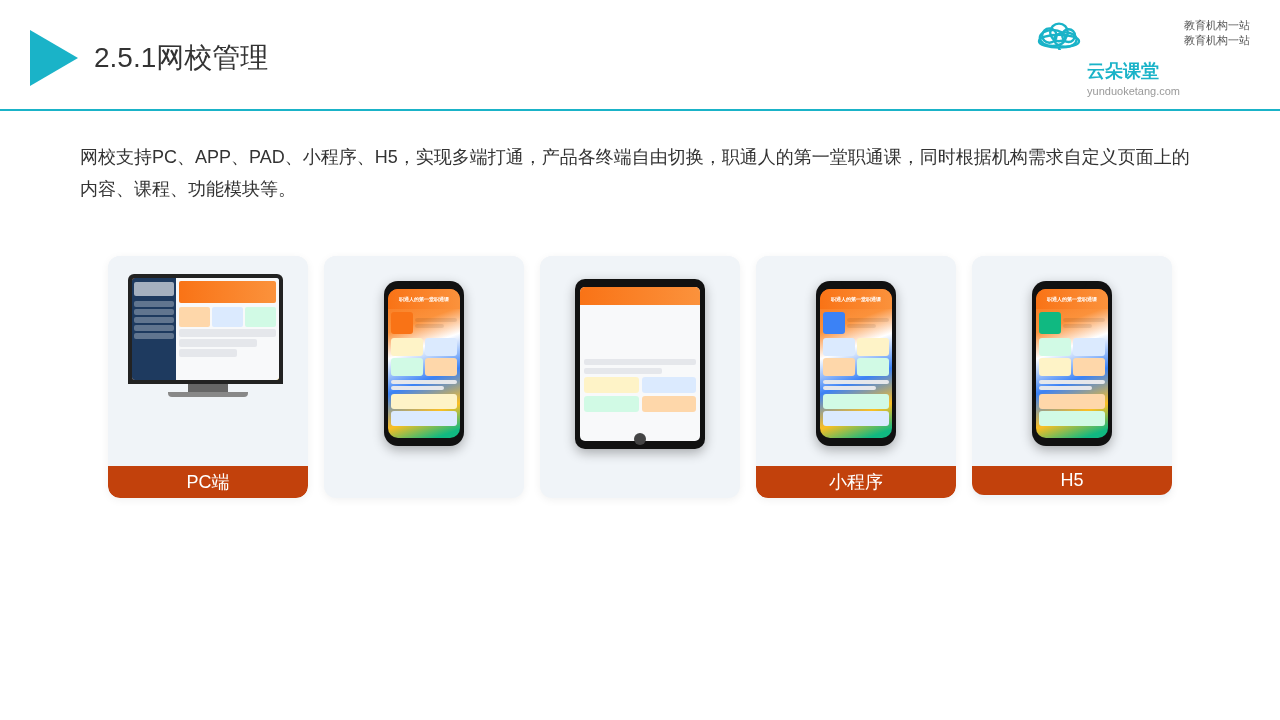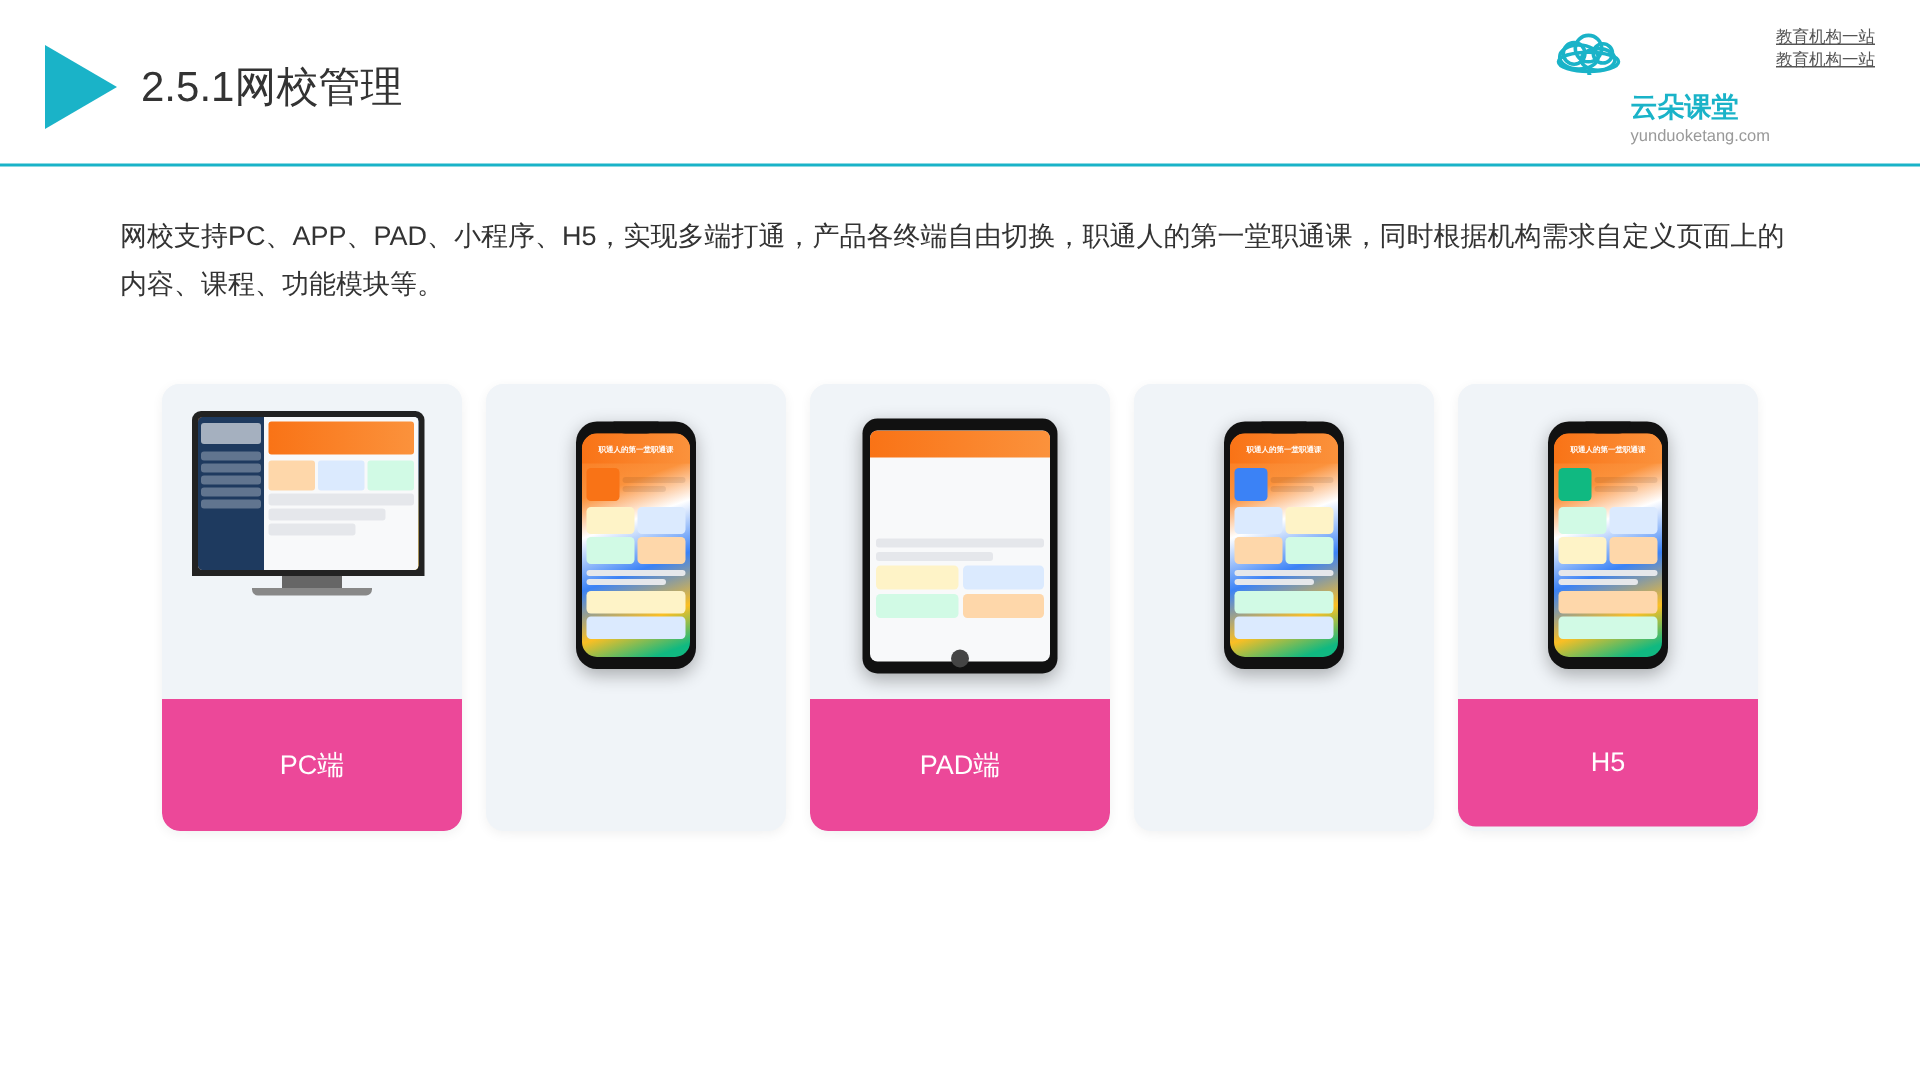--- a/index.html
+++ b/index.html
@@ -59,21 +59,20 @@
     .brand-url {
       font-size: 11px;
       color: #999;
       margin-top: 2px;
     }
     .brand-slogan {
       font-size: 11px;
       color: #555;
       text-align: left;
       line-height: 1.4;
-      text-decoration: underline;
     }
 
     
     .description {
       padding: 30px 80px 20px 80px;
       font-size: 18px;
       color: #333;
       line-height: 1.8;
     }
 
@@ -285,26 +284,26 @@
       border-radius: 50%;
       position: absolute;
       bottom: 4px;
       left: 50%;
       transform: translateX(-50%);
     }
 
     
     .card-label {
       width: 100%;
-      background: #ec4899;
+      background: #c2410c;
       color: white;
       text-align: center;
       font-size: 18px;
       font-weight: 500;
-      padding: 32px 0;
+      padding: 4px 0;
       border-radius: 0 0 12px 12px;
     }
 
     
     .phone-mockup-h5 {
       position: relative;
       width: 80px;
       height: 165px;
       background: #111;
       border-radius: 14px;
@@ -454,21 +453,20 @@
             </div>
             <div style="display:flex;gap:3px;">
               <div style="flex:1;height:16px;background:#d1fae5;border-radius:3px;"></div>
               <div style="flex:1;height:16px;background:#fed7aa;border-radius:3px;"></div>
             </div>
           </div>
         </div>
         <div class="tablet-home-btn"></div>
       </div>
     </div>
-    <div class="card-label">PAD端</div>
   </div>
 
   <div class="card">
     <div class="card-image-area">
       <div class="phone-mockup">
         <div class="phone-notch"></div>
         <div class="phone-screen">
           <div class="phone-screen-header">
             <span style="font-size:5px;color:white;font-weight:bold;">职通人的第一堂职通课</span>
           </div>
@@ -489,20 +487,21 @@
               <div class="phone-card-item green"></div>
             </div>
             <div style="height:4px;background:#e5e7eb;border-radius:2px;margin-top:2px;"></div>
             <div style="height:4px;background:#e5e7eb;border-radius:2px;width:80%;"></div>
             <div style="height:15px;background:#d1fae5;border-radius:3px;margin-top:2px;"></div>
             <div style="height:15px;background:#dbeafe;border-radius:3px;"></div>
           </div>
         </div>
       </div>
     </div>
+    <div class="card-label">小程序</div>
   </div>
 
   <div class="card">
     <div class="card-image-area">
       <div class="phone-mockup-h5">
         <div class="phone-notch"></div>
         <div class="phone-screen">
           <div class="phone-screen-header">
             <span style="font-size:5px;color:white;font-weight:bold;">职通人的第一堂职通课</span>
           </div>

